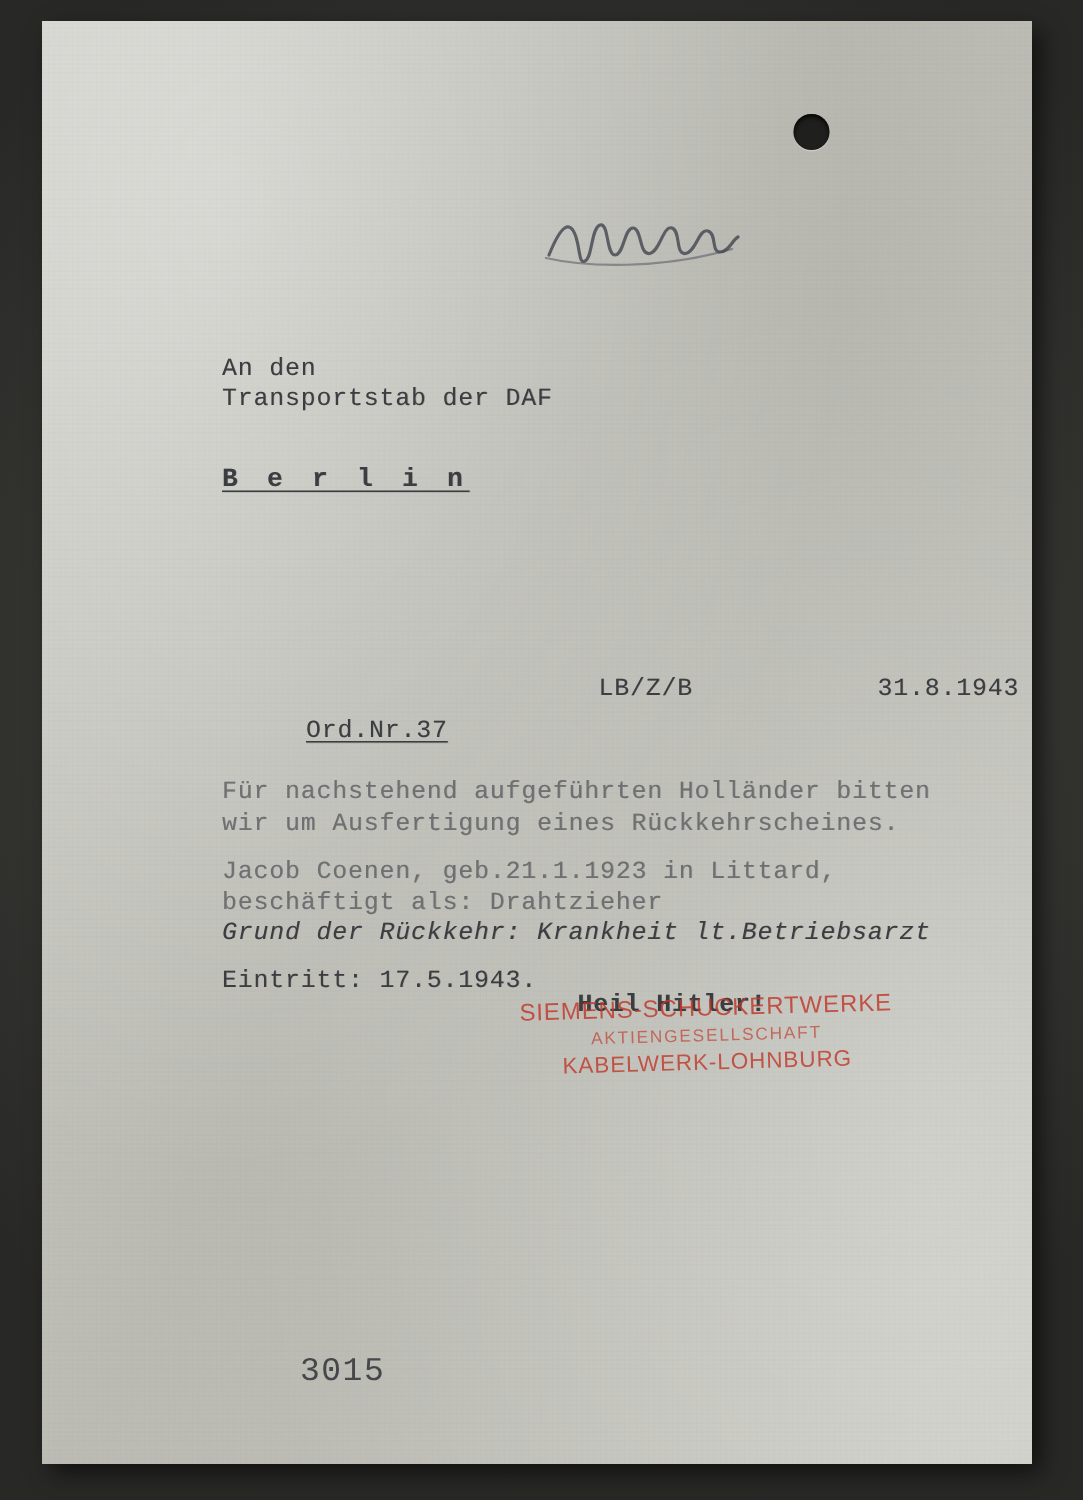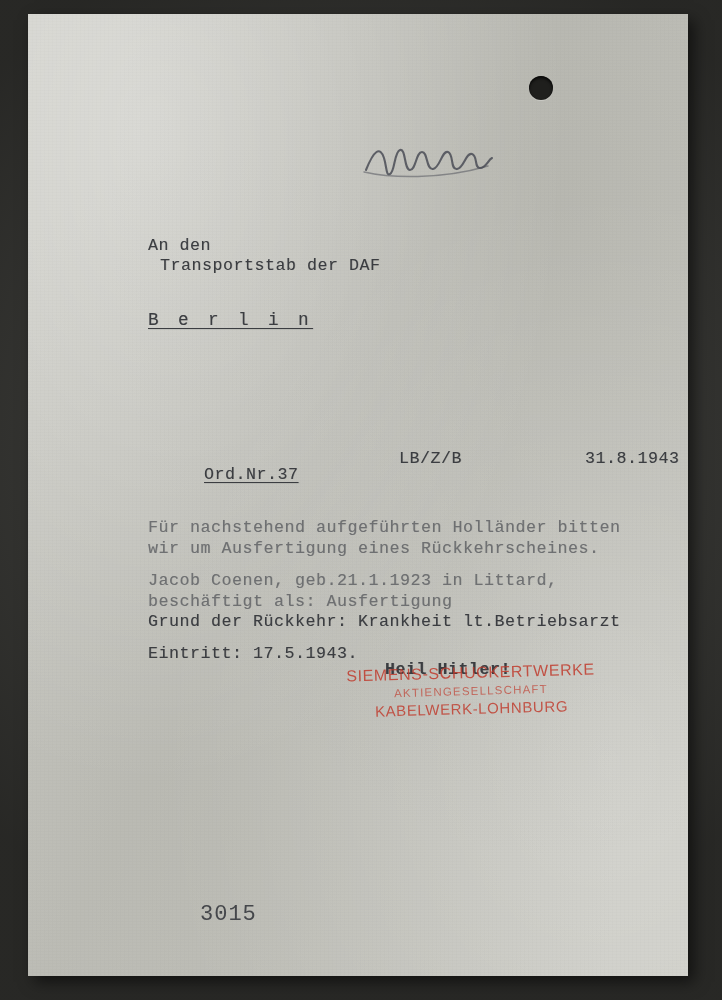--- a/index.html
+++ b/index.html
@@ -164,35 +164,35 @@
     <div class="layer">
 
       <div class="signature">
         <svg width="150" height="50" viewBox="0 0 150 50" fill="none">
           <path d="M6 34 C 14 14, 20 10, 24 22 C 27 32, 26 40, 30 38 C 35 36, 34 16, 40 14 C 46 12, 44 34, 50 34 C 56 34, 56 16, 62 16 C 68 16, 66 34, 73 33 C 80 32, 82 14, 88 16 C 94 18, 90 34, 97 33 C 104 32, 106 16, 112 18 C 118 20, 114 32, 120 32 C 126 32, 128 24, 132 22" stroke="#4a4c56" stroke-width="2.1" stroke-linecap="round" opacity="0.85"></path>
           <path d="M4 36 C 30 42, 80 44, 128 30" stroke="#4a4c56" stroke-width="1.5" stroke-linecap="round" opacity="0.5"></path>
         </svg>
       </div>
 
       <div class="tw" style="left:120px; top:221px;">An den</div>
-      <div class="tw" style="left:132px; top:241px;">Transportstab der DAF</div>
-
-      <div class="tw spaced u" style="left:120px; top:295px; font-size:17.5px; font-weight:normal;">B e r l i n</div>
+      <div class="tw" style="left:120px; top:241px;">Transportstab der DAF</div>
+
+      <div class="tw spaced u" style="left:120px; top:295px; font-size:17.5px; font-weight:bold;">B e r l i n</div>
 
       <div class="tw" style="left:371px; top:434px;">LB/Z/B</div>
       <div class="tw" style="left:557px; top:434px;">31.8.1943</div>
 
-      <div class="tw u" style="left:176px; top:450px;">Ord.Nr.37</div>
+      <div class="tw u" style="left:176px; top:462px;">Ord.Nr.37</div>
 
       <div class="tw faint" style="left:120px; top:503px;">Für nachstehend aufgeführten Holländer bitten</div>
       <div class="tw faint" style="left:120px; top:524px;">wir um Ausfertigung eines Rückkehrscheines.</div>
 
       <div class="tw faint" style="left:120px; top:556px;">Jacob Coenen, geb.21.1.1923 in Littard,</div>
-      <div class="tw faint" style="left:120px; top:577px;">beschäftigt als: Ausfertigung</div>
-      <div class="tw" style="left:120px; top:597px;">Grund der Rückkehr: Krankheit lt.Betriebsarzt</div>
+      <div class="tw faint" style="left:120px; top:577px;">beschäftigt als: Drahtzieher</div>
+      <div class="tw" style="left:120px; top:597px;font-style:italic;">Grund der Rückkehr: Krankheit lt.Betriebsarzt</div>
       <div class="tw" style="left:120px; top:583px;margin-top:46px;">Eintritt: 17.5.1943.</div>
 
       <div class="tw" style="left:357px; top:645px; font-weight:bold;">Heil Hitler!</div>
 
       <div class="stamp">
         <div class="l1">SIEMENS-SCHUCKERTWERKE</div>
         <div class="l2">AKTIENGESELLSCHAFT</div>
         <div class="l3">KABELWERK-LOHNBURG</div>
       </div>
 

